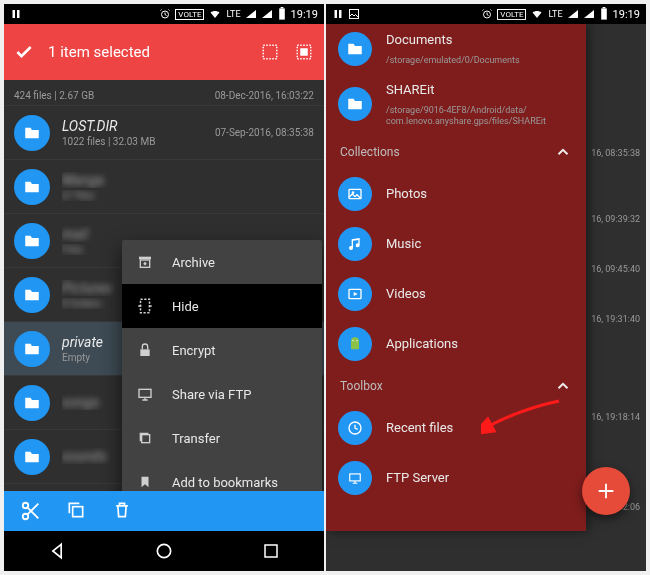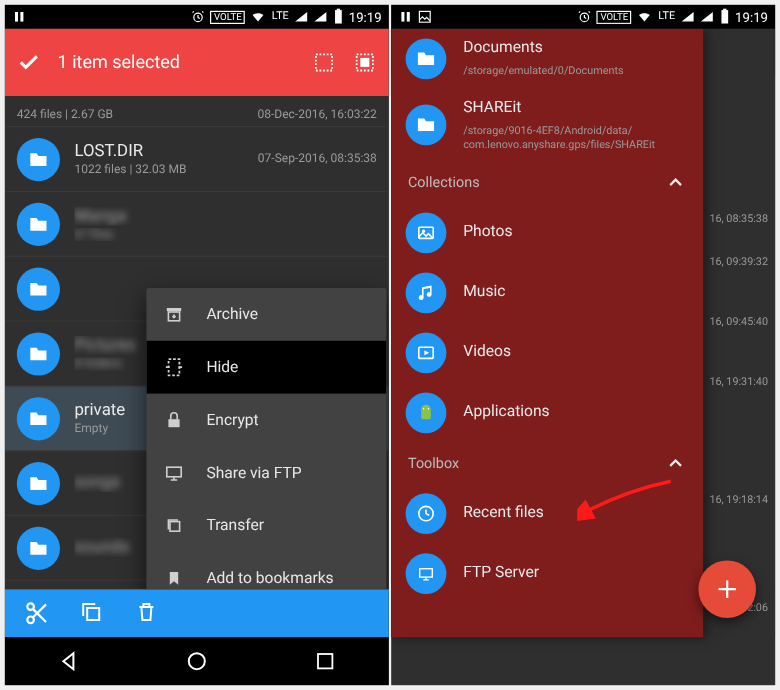--- a/index.html
+++ b/index.html
@@ -55,21 +55,21 @@
     height: 54px;
     color: #ddd;
     gap: 12px;
     border-bottom: 1px solid #383838;
   }
   .row .circ {
     width: 36px; height: 36px; border-radius: 50%;
     background: #2196f3; display: flex; align-items: center; justify-content: center;
   }
   .row .labels { flex: 1; overflow: hidden; }
-  .row .name { font-size: 14px; color: #eaeaea; white-space: nowrap; overflow: hidden; text-overflow: ellipsis; }
+  .row .name { font-size: 14px; color: #eaeaea; white-space: nowrap; overflow: hidden; text-overflow: ellipsis; font-style: italic; }
   .row .meta { font-size: 10px; color: #9a9a9a; margin-top: 2px; white-space: nowrap; overflow: hidden; text-overflow: ellipsis; }
   .row .ts { font-size: 10px; color: #9a9a9a; }
   .row.blurred .name, .row.blurred .meta, .row.blurred .ts {
     color: transparent; text-shadow: 0 0 6px #aaa;
   }
   .row.selected { background: #3e4b54; }
   .row.partial { height: 26px; padding-top: 0; padding-bottom: 4px; align-items: flex-end; }
   
   .bottombar {
     height: 40px;
@@ -264,20 +264,24 @@
               <div class="meta">67 files</div>
             </div>
             <div class="ts"></div>
           </div>
           <div class="row blurred">
             <div class="circ">
               <svg width="18" height="18" viewBox="0 0 24 24" fill="#fff">
                 <path d="M3 5h7l2 3h9v11H3z"></path>
               </svg>
             </div>
+            <div class="labels">
+              <div class="name">mail</div>
+              <div class="meta">Files</div>
+            </div>
             <div class="ts"></div>
           </div>
           <div class="row blurred">
             <div class="circ">
               <svg width="18" height="18" viewBox="0 0 24 24" fill="#fff">
                 <path d="M3 5h7l2 3h9v11H3z"></path>
               </svg>
             </div>
             <div class="labels">
               <div class="name">Pictures</div>
@@ -467,21 +471,21 @@
       <svg width="10" height="14" viewBox="0 0 12 20" fill="#fff">
           <rect x="2" y="2" width="8" height="16"></rect>
           <rect x="4" y="0" width="4" height="2"></rect>
         </svg>
     </span>
     <span>19:19</span>
   </div>
 
   <div class="behind">
     <div id="behind-ts">
-        <div class="brow" style="top: 154px;">16, 08:35:38</div>
+        <div class="brow" style="top: 124px;">16, 08:35:38</div>
         <div class="brow" style="top: 190px;">16, 09:39:32</div>
         <div class="brow" style="top: 240px;">16, 09:45:40</div>
         <div class="brow" style="top: 290px;">16, 19:31:40</div>
         <div class="brow" style="top: 388px;">16, 19:18:14</div>
         <div class="brow" style="top: 478px;">16, 19:02:06</div>
       </div>
   </div>
 
   <div class="drawer">
     <div id="drawer-locs">

